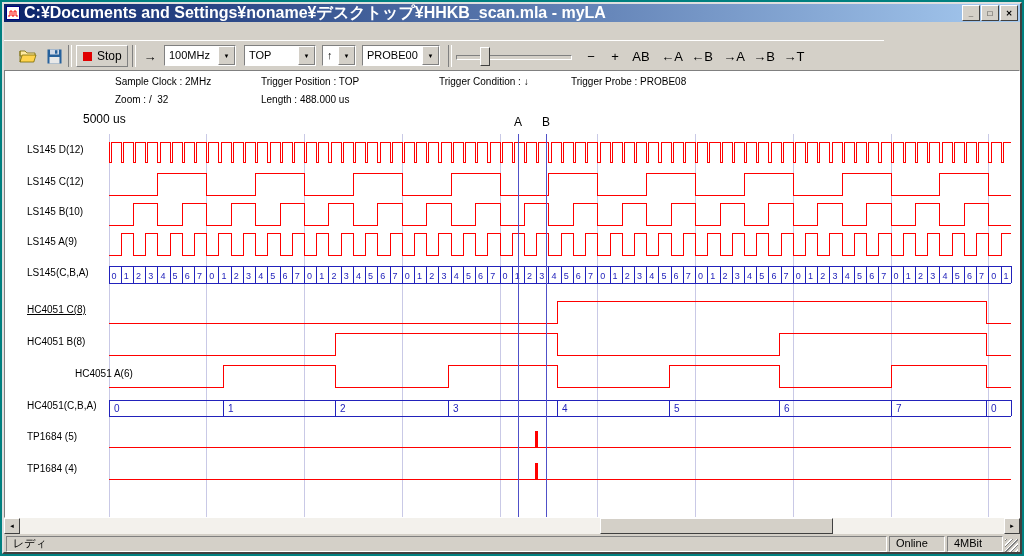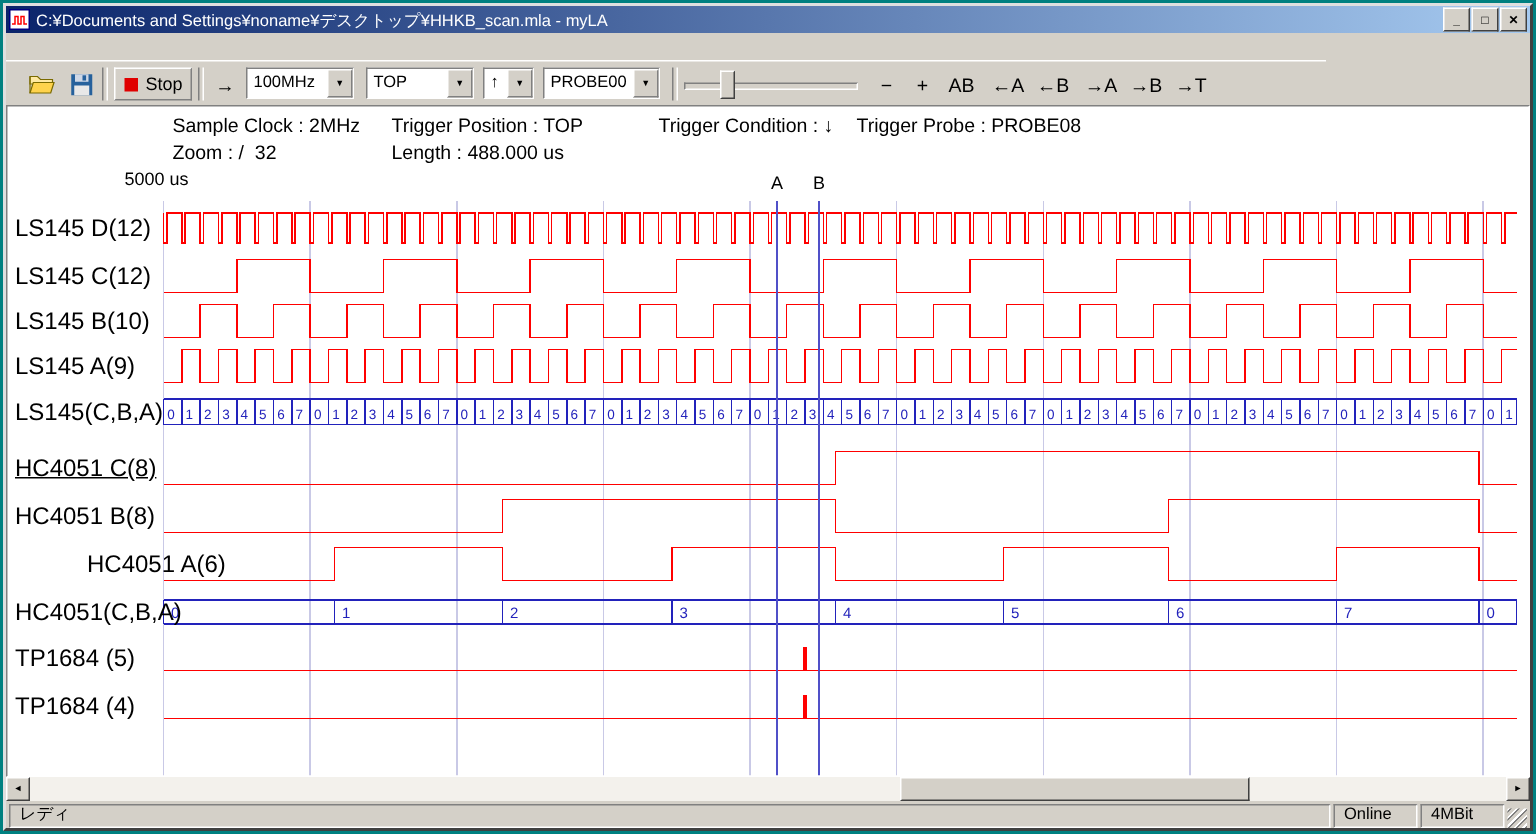--- a/index.html
+++ b/index.html
@@ -4,21 +4,21 @@
 <style>
   html,body{margin:0;padding:0}
   body{width:1024px;height:556px;background:#008080;position:relative;overflow:hidden;
        font-family:"Liberation Sans",sans-serif;color:#000}
   .window{position:absolute;left:2px;top:2px;width:1020px;height:552px;box-sizing:border-box;
           background:#d4d0c8;border:2px solid;border-color:#dfdfdf #404040 #404040 #dfdfdf}
   
   .titlebar{position:absolute;top:0;left:0;width:1016px;height:18px;box-sizing:border-box;
             background:linear-gradient(90deg,#0a246a,#a6caf0);display:flex;align-items:center;padding:0 2px;color:#fff}
   .app-icon{width:14px;height:14px;flex:0 0 auto}
-  .title-text{font-size:11px;font-weight:normal;margin-left:4px;flex:1;white-space:nowrap;overflow:hidden}
+  .title-text{font-size:16px;font-weight:bold;margin-left:4px;flex:1;white-space:nowrap;overflow:hidden}
   .tb-btns{display:flex;gap:1px}
   .tb-btn{width:16px;height:14px;background:#d4d0c8;border:1px solid;border-color:#fff #404040 #404040 #fff;
           color:#000;font-size:8px;font-weight:bold;display:flex;align-items:center;justify-content:center;cursor:default}
   
   .menubar{position:absolute;top:18px;left:0;width:1016px;height:18px;display:flex;align-items:center;font-size:12px;border-bottom:1px solid #808080}
   .menu-item{padding:1px 8px;white-space:nowrap}
   
   .toolbar{position:absolute;top:36px;left:0;width:880px;height:30px;border-top:1px solid #fff}
   .t-sep{position:absolute;top:4px;width:2px;height:22px;border-left:1px solid #808080;border-right:1px solid #fff}
   .tool-btn{position:absolute;top:4px;width:24px;height:22px;display:flex;align-items:center;justify-content:center;font-size:13px;cursor:default;white-space:nowrap}
@@ -28,23 +28,23 @@
   .combo{position:absolute;top:4px;height:21px;box-sizing:border-box;background:#fff;border:1px solid;border-color:#808080 #fff #fff #808080;display:flex}
   .cv{flex:1;font-size:11px;padding:3px 2px 0 4px;white-space:nowrap;overflow:hidden}
   .cb{width:15px;background:#d4d0c8;border:1px solid;border-color:#fff #808080 #808080 #fff;font-size:6px;display:flex;align-items:center;justify-content:center}
   .slider{position:absolute;top:6px;left:452px;width:116px;height:18px}
   .slider-track{position:absolute;top:8px;left:0;right:0;height:3px;background:#d4d0c8;border:1px solid;border-color:#808080 #fff #fff #808080}
   .slider-thumb{position:absolute;top:0;left:24px;width:8px;height:17px;background:#d4d0c8;border:1px solid;border-color:#fff #404040 #404040 #fff}
   
   .client{position:absolute;top:66px;left:0;width:1016px;height:448px;box-sizing:border-box;background:#fff;
           border:1px solid;border-color:#808080 #fff #fff #808080;overflow:hidden}
   .client svg{position:absolute;left:0;top:0}
-  .info{position:absolute;font-size:13px;white-space:pre}
+  .info{position:absolute;font-size:10px;white-space:pre}
   .timebase{position:absolute;font-size:12px;white-space:pre}
-  .ch-label{position:absolute;left:5px;font-size:16px;white-space:pre}
+  .ch-label{position:absolute;left:22px;font-size:10px;white-space:pre}
   .marker-label{position:absolute;top:44px;width:16px;text-align:center;font-size:12px}
   
   .hscroll{position:absolute;top:514px;left:0;width:1016px;height:16px;background:#f3f1ec}
   .scroll-btn{position:absolute;top:0;width:16px;height:16px;box-sizing:border-box;background:#d4d0c8;
               border:1px solid;border-color:#fff #404040 #404040 #fff;font-size:6px;display:flex;align-items:center;justify-content:center}
   .sb-left{left:0}.sb-right{right:0}
   .scroll-thumb{position:absolute;top:0;left:596px;width:233px;height:16px;box-sizing:border-box;background:#d4d0c8;border:1px solid;border-color:#fff #404040 #404040 #fff}
   
   .statusbar{position:absolute;top:530px;left:0;width:1016px;height:18px;box-sizing:border-box;display:flex;gap:2px;padding:2px 2px 0 2px;align-items:flex-end}
   .status-panel{border:1px solid;border-color:#808080 #fff #fff #808080;font-size:11px;padding:0 6px;height:14px;line-height:13px;white-space:nowrap}

